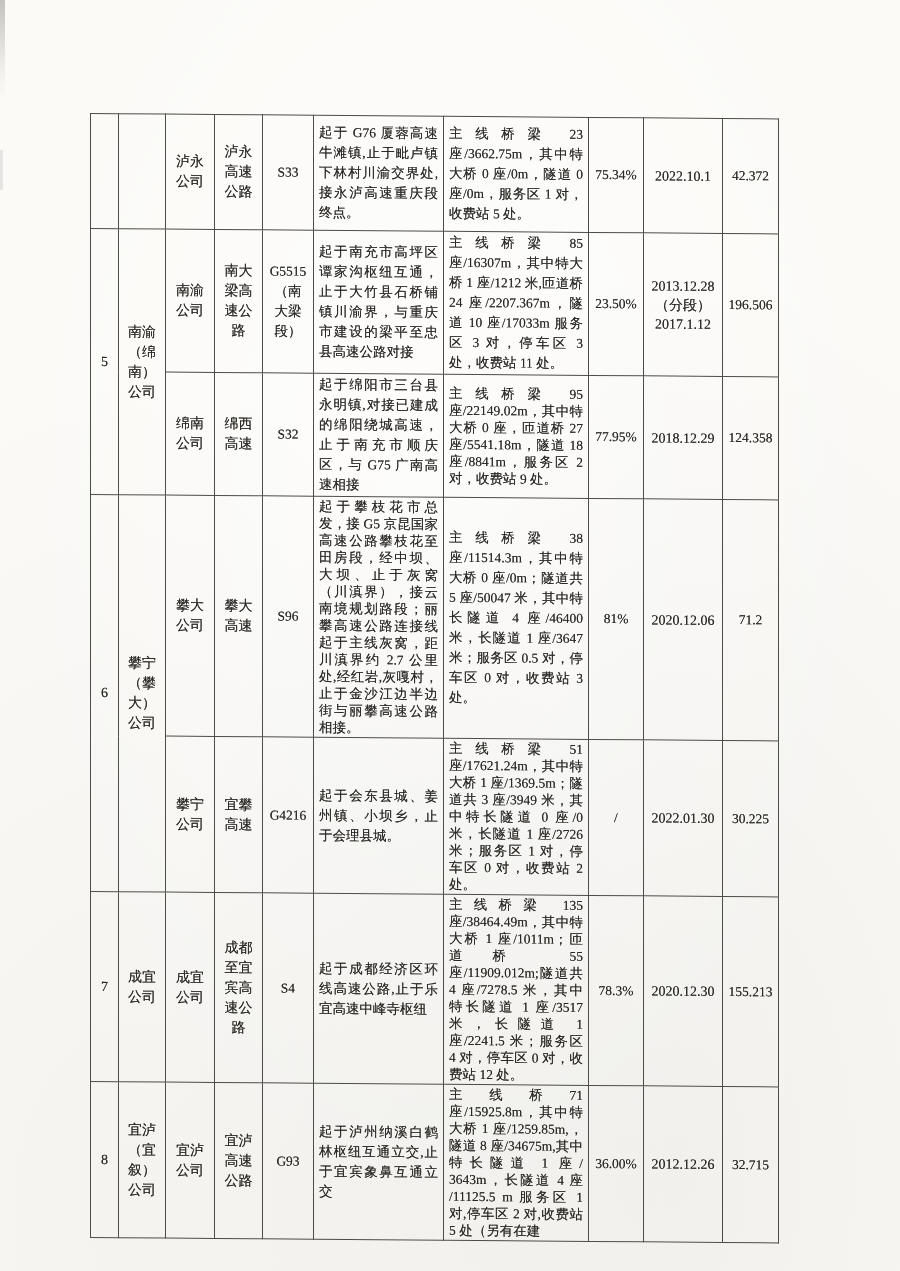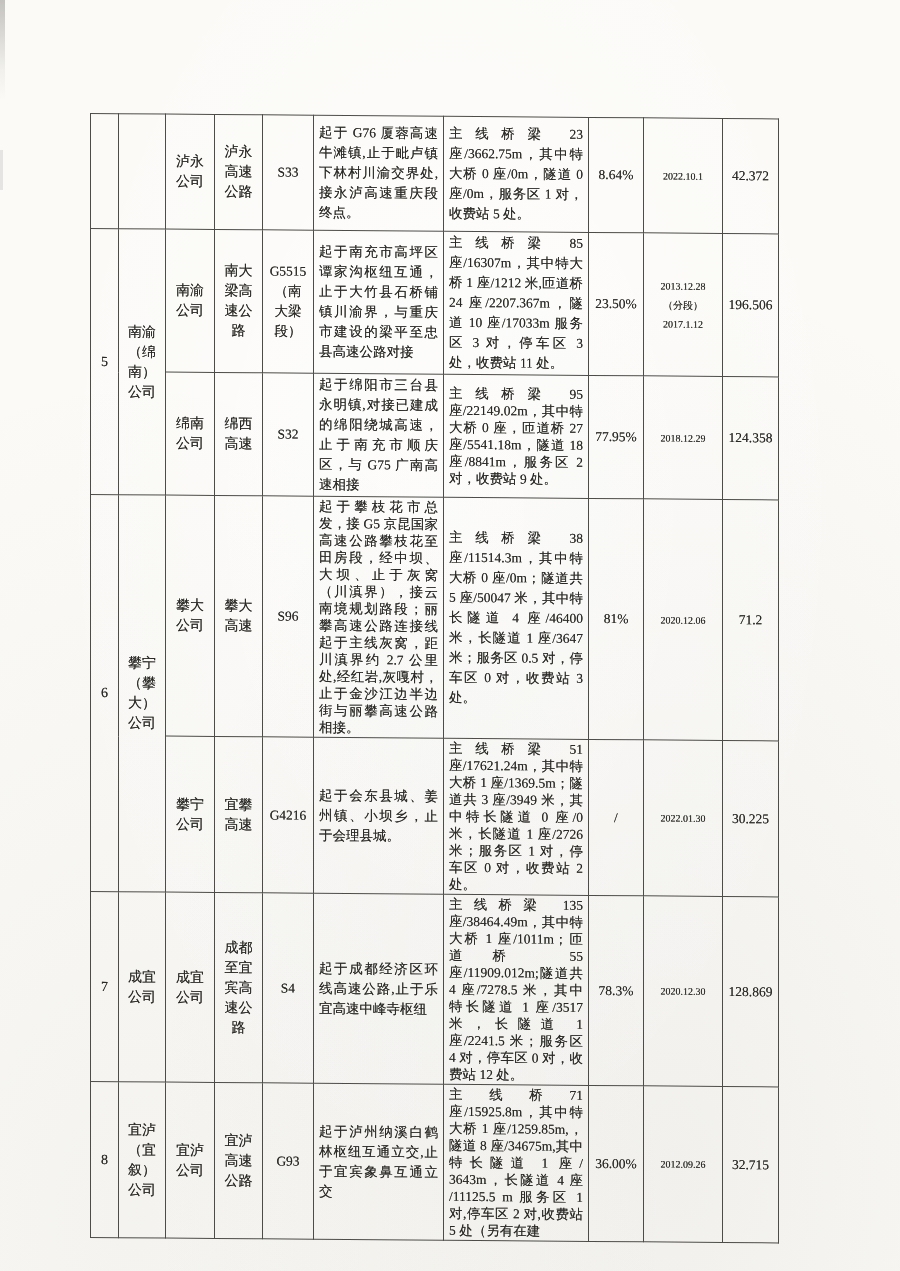--- a/index.html
+++ b/index.html
@@ -41,21 +41,21 @@
   }
   .c{text-align:center;}
   .v{white-space:pre-line;line-height:20px;}
   .j{
     text-align:justify;text-align-last:left;
     line-height:20px;font-size:13.5px;
     padding:1px 5px;
   }
   .lh17{line-height:17px;}
   .sm{font-size:13.5px;border-radius:17px;}
-  .datecell{white-space:pre-line;line-height:19px;font-size:10px;}
+  .datecell{white-space:pre-line;line-height:19px;font-size:14px;}
 </style>
 </head>
 <body>
 
 <div class="page">
   <div class="edge-smudge"></div>
   <div class="edge-smudge2"></div>
 
   <div class="table-wrap">
     <table>
@@ -77,21 +77,21 @@
           <td class="c"></td>
           <td class="c v"></td>
           <td class="c v">泸永
 公司</td>
           <td class="c v">泸永
 高速
 公路</td>
           <td class="c v sm">S33</td>
           <td class="j">起于 G76 厦蓉高速牛滩镇,止于毗卢镇下林村川渝交界处,接永泸高速重庆段终点。</td>
           <td class="j">主线桥梁 23 座/3662.75m，其中特大桥 0 座/0m，隧道 0 座/0m，服务区 1 对，收费站 5 处。</td>
-          <td class="c sm">8.64%</td>
+          <td class="c sm">75.34%</td>
           <td class="c datecell">2022.10.1</td>
           <td class="c sm">42.372</td>
         </tr>
 
         <tr style="height:140px">
           <td class="c" rowspan="2">5</td>
           <td class="c v" rowspan="2">南渝
 （绵
 南）
 公司</td>
@@ -167,38 +167,38 @@
           <td class="c v">成都
 至宜
 宾高
 速公
 路</td>
           <td class="c v sm">S4</td>
           <td class="j">起于成都经济区环线高速公路,止于乐宜高速中峰寺枢纽</td>
           <td class="j lh17">主线桥梁 135 座/38464.49m，其中特大桥 1 座/1011m；匝道桥 55 座/11909.012m;隧道共 4 座/7278.5 米，其中特长隧道 1 座/3517 米，长隧道 1 座/2241.5 米；服务区 4 对，停车区 0 对，收费站 12 处。</td>
           <td class="c sm">78.3%</td>
           <td class="c datecell">2020.12.30</td>
-          <td class="c sm">128.869</td>
+          <td class="c sm">155.213</td>
         </tr>
 
         <tr style="height:140px">
           <td class="c">8</td>
           <td class="c v">宜泸
 （宜
 叙）
 公司</td>
           <td class="c v">宜泸
 公司</td>
           <td class="c v">宜泸
 高速
 公路</td>
           <td class="c v sm">G93</td>
           <td class="j">起于泸州纳溪白鹤林枢纽互通立交,止于宜宾象鼻互通立交</td>
           <td class="j lh17">主线桥71座/15925.8m，其中特大桥 1 座/1259.85m,，隧道 8 座/34675m,其中特长隧道 1 座/ 3643m，长隧道 4 座 /11125.5 m 服务区 1 对,停车区 2 对,收费站 5 处（另有在建</td>
           <td class="c sm">36.00%</td>
-          <td class="c datecell">2012.09.26</td>
+          <td class="c datecell">2012.12.26</td>
           <td class="c sm">32.715</td>
         </tr>
 
       </tbody>
     </table>
   </div>
 </div>
 
 </body></html>

